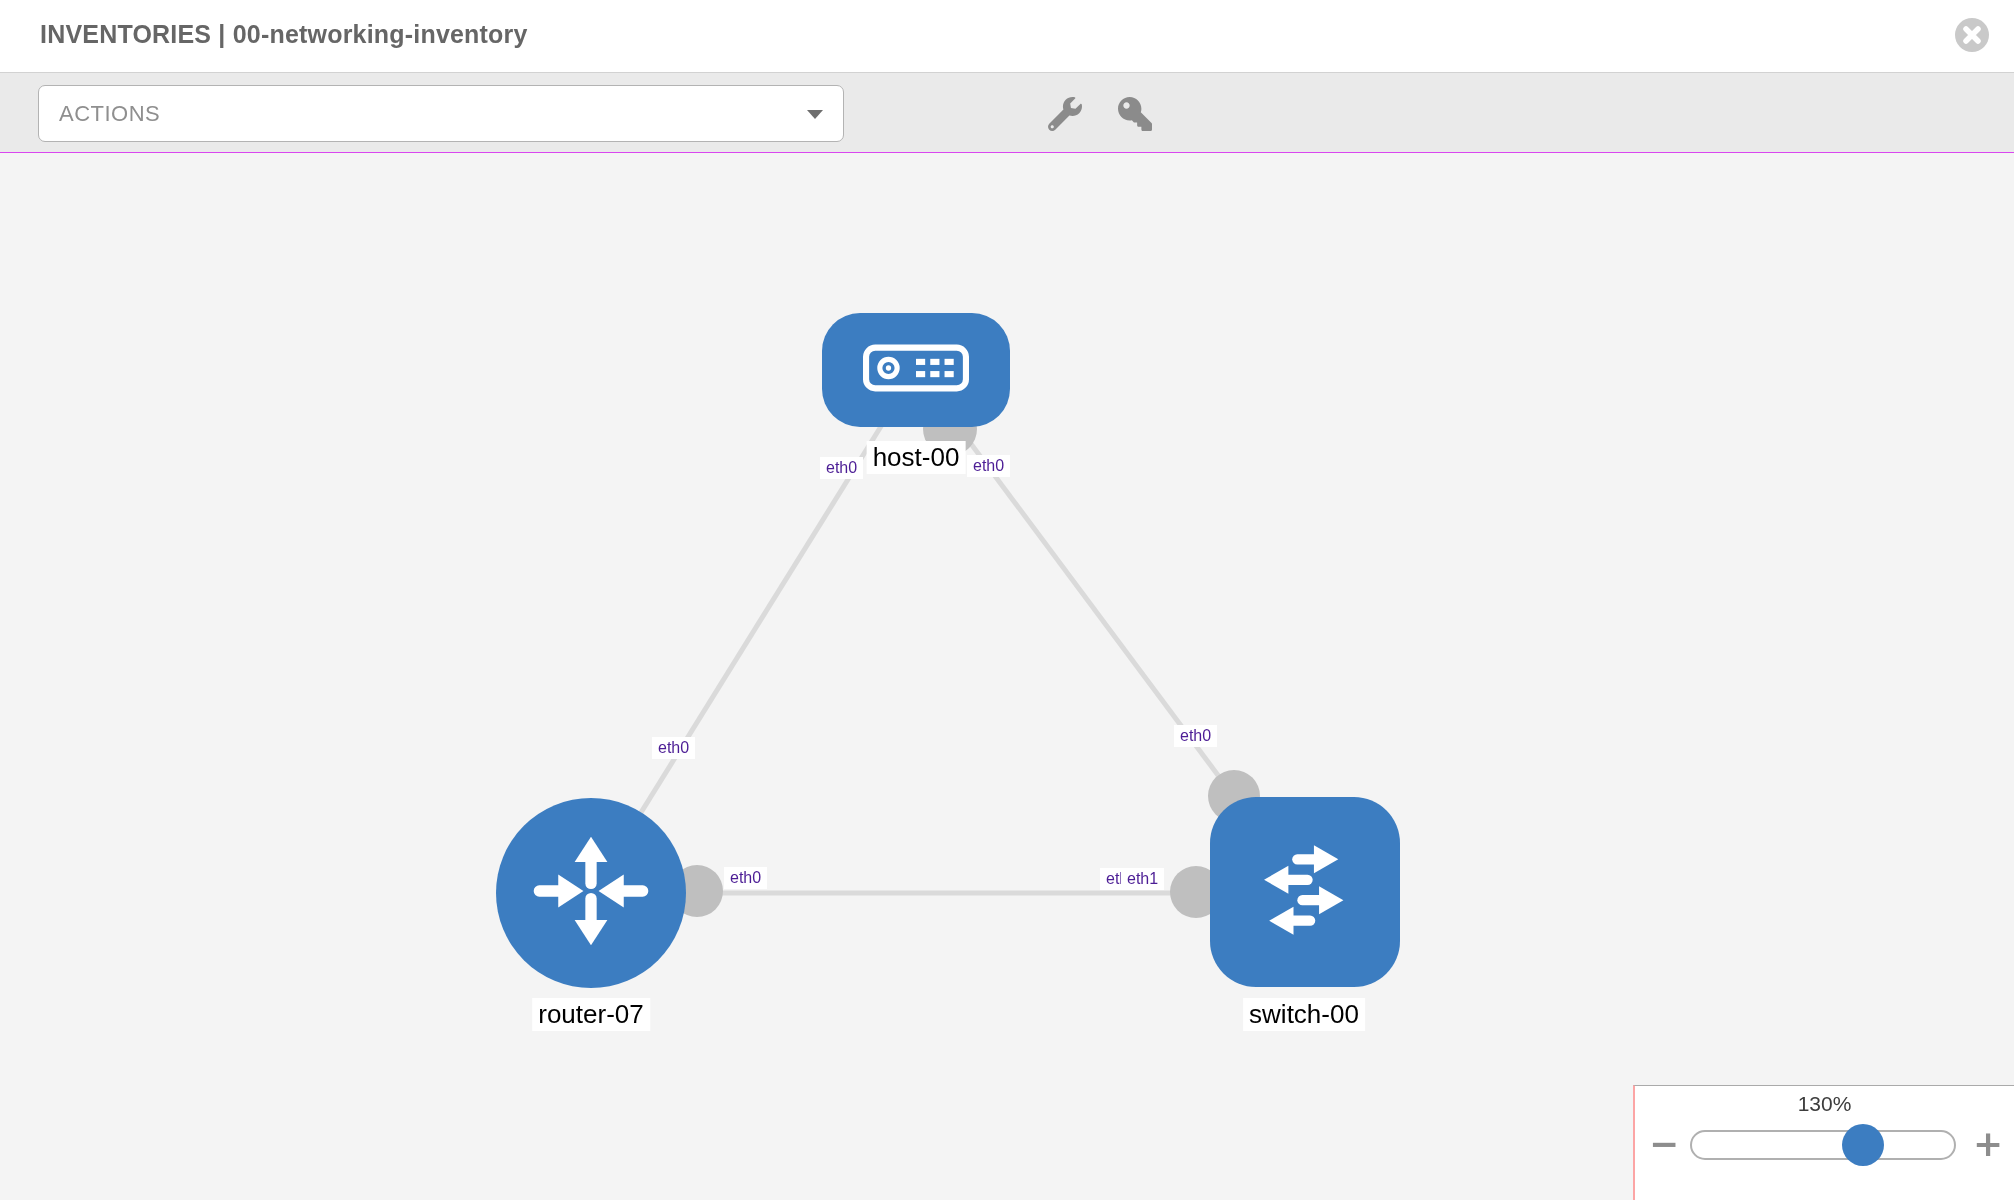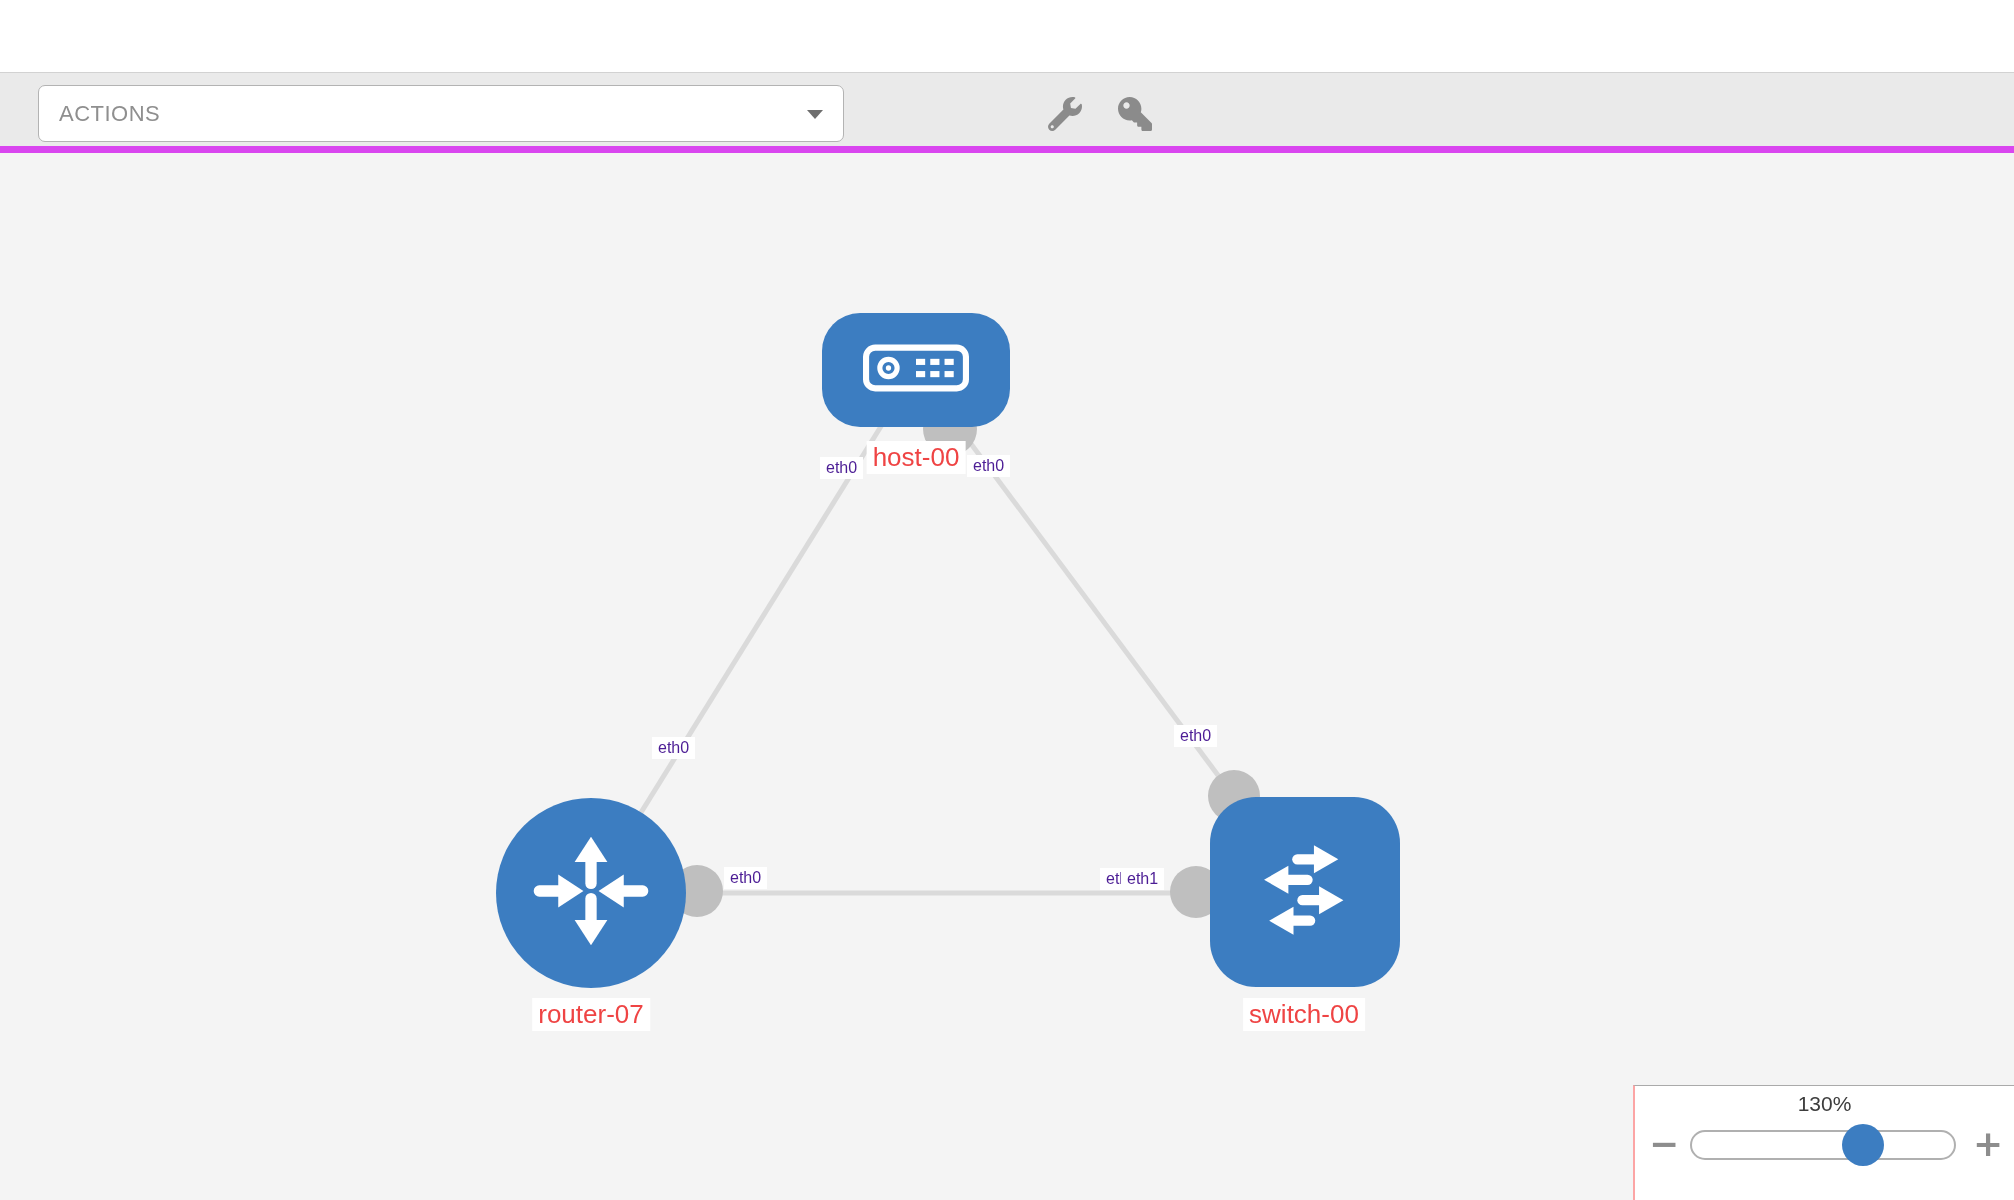--- a/index.html
+++ b/index.html
@@ -24,21 +24,21 @@
   #close-btn {
     position: absolute; right: 24px; top: 17px; width: 36px; height: 36px;
     cursor: pointer; border: none; background: transparent; padding: 0;
   }
 
   
   #toolbar {
     position: absolute; left: 0; top: 72px; width: 2014px; height: 81px;
     background: #eaeaea;
     border-top: 1px solid #d2d2d2;
-    border-bottom: 7px solid #d946ef;
+    border-bottom: 1px solid #d946ef;
   }
   .combo {
     position: absolute; top: 12px; height: 57px;
     background: #ffffff; border: 1px solid #b3b3b3; border-radius: 7px;
     display: flex; align-items: center;
     padding: 0 20px; cursor: pointer;
   }
   .combo .combo-label {
     font-size: 22px; color: #8f8f8f; letter-spacing: 0.5px;
   }
@@ -69,21 +69,21 @@
   .node {
     position: absolute; background: #3c7dc1; cursor: pointer;
     display: flex; align-items: center; justify-content: center;
   }
   #node-host   { left: 822px;  top: 160px; width: 188px; height: 114px; border-radius: 38px; }
   #node-router { left: 496px;  top: 645px; width: 190px; height: 190px; border-radius: 50%; }
   #node-switch { left: 1210px; top: 644px; width: 190px; height: 190px; border-radius: 46px; }
 
   .node-label {
     position: absolute; transform: translateX(-50%);
-    background: #ffffff; color: #ef4444;
+    background: #ffffff; color: #000000;
     font-size: 26px; padding: 1px 6px; white-space: nowrap;
   }
   .iface-chip {
     position: absolute;
     background: #ffffff; color: #4c1d95;
     font-size: 16px; padding: 2px 6px; white-space: nowrap;
   }
 
   
   #zoom-panel {
@@ -110,20 +110,31 @@
   #zoom-thumb {
     position: absolute; left: 207px; top: 38px; width: 42px; height: 42px;
     border-radius: 50%; background: #3c7dc1; cursor: grab;
   }
 </style>
 </head>
 <body>
 
 <div id="stage">
 
+  <div id="header">
+    <div id="page-title">INVENTORIES | 00-networking-inventory</div>
+    <button id="close-btn" title="">
+      <span>
+        <svg width="36" height="36" viewBox="0 0 36 36">
+          <circle cx="18" cy="18" r="17" fill="#c9c9c9"></circle>
+          <path d="M12 12 L24 24 M24 12 L12 24" stroke="#ffffff" stroke-width="5.5" stroke-linecap="round"></path>
+        </svg>
+      </span>
+    </button>
+  </div>
 
   <div id="toolbar">
     <div class="combo" id="actions-combo">
       <span class="combo-label">ACTIONS</span>
       <span class="caret"></span>
     </div>
 
     <button class="tool-icon-btn" id="wrench-btn">
       <span>
         <svg width="34" height="34" viewBox="0 0 512 512">

